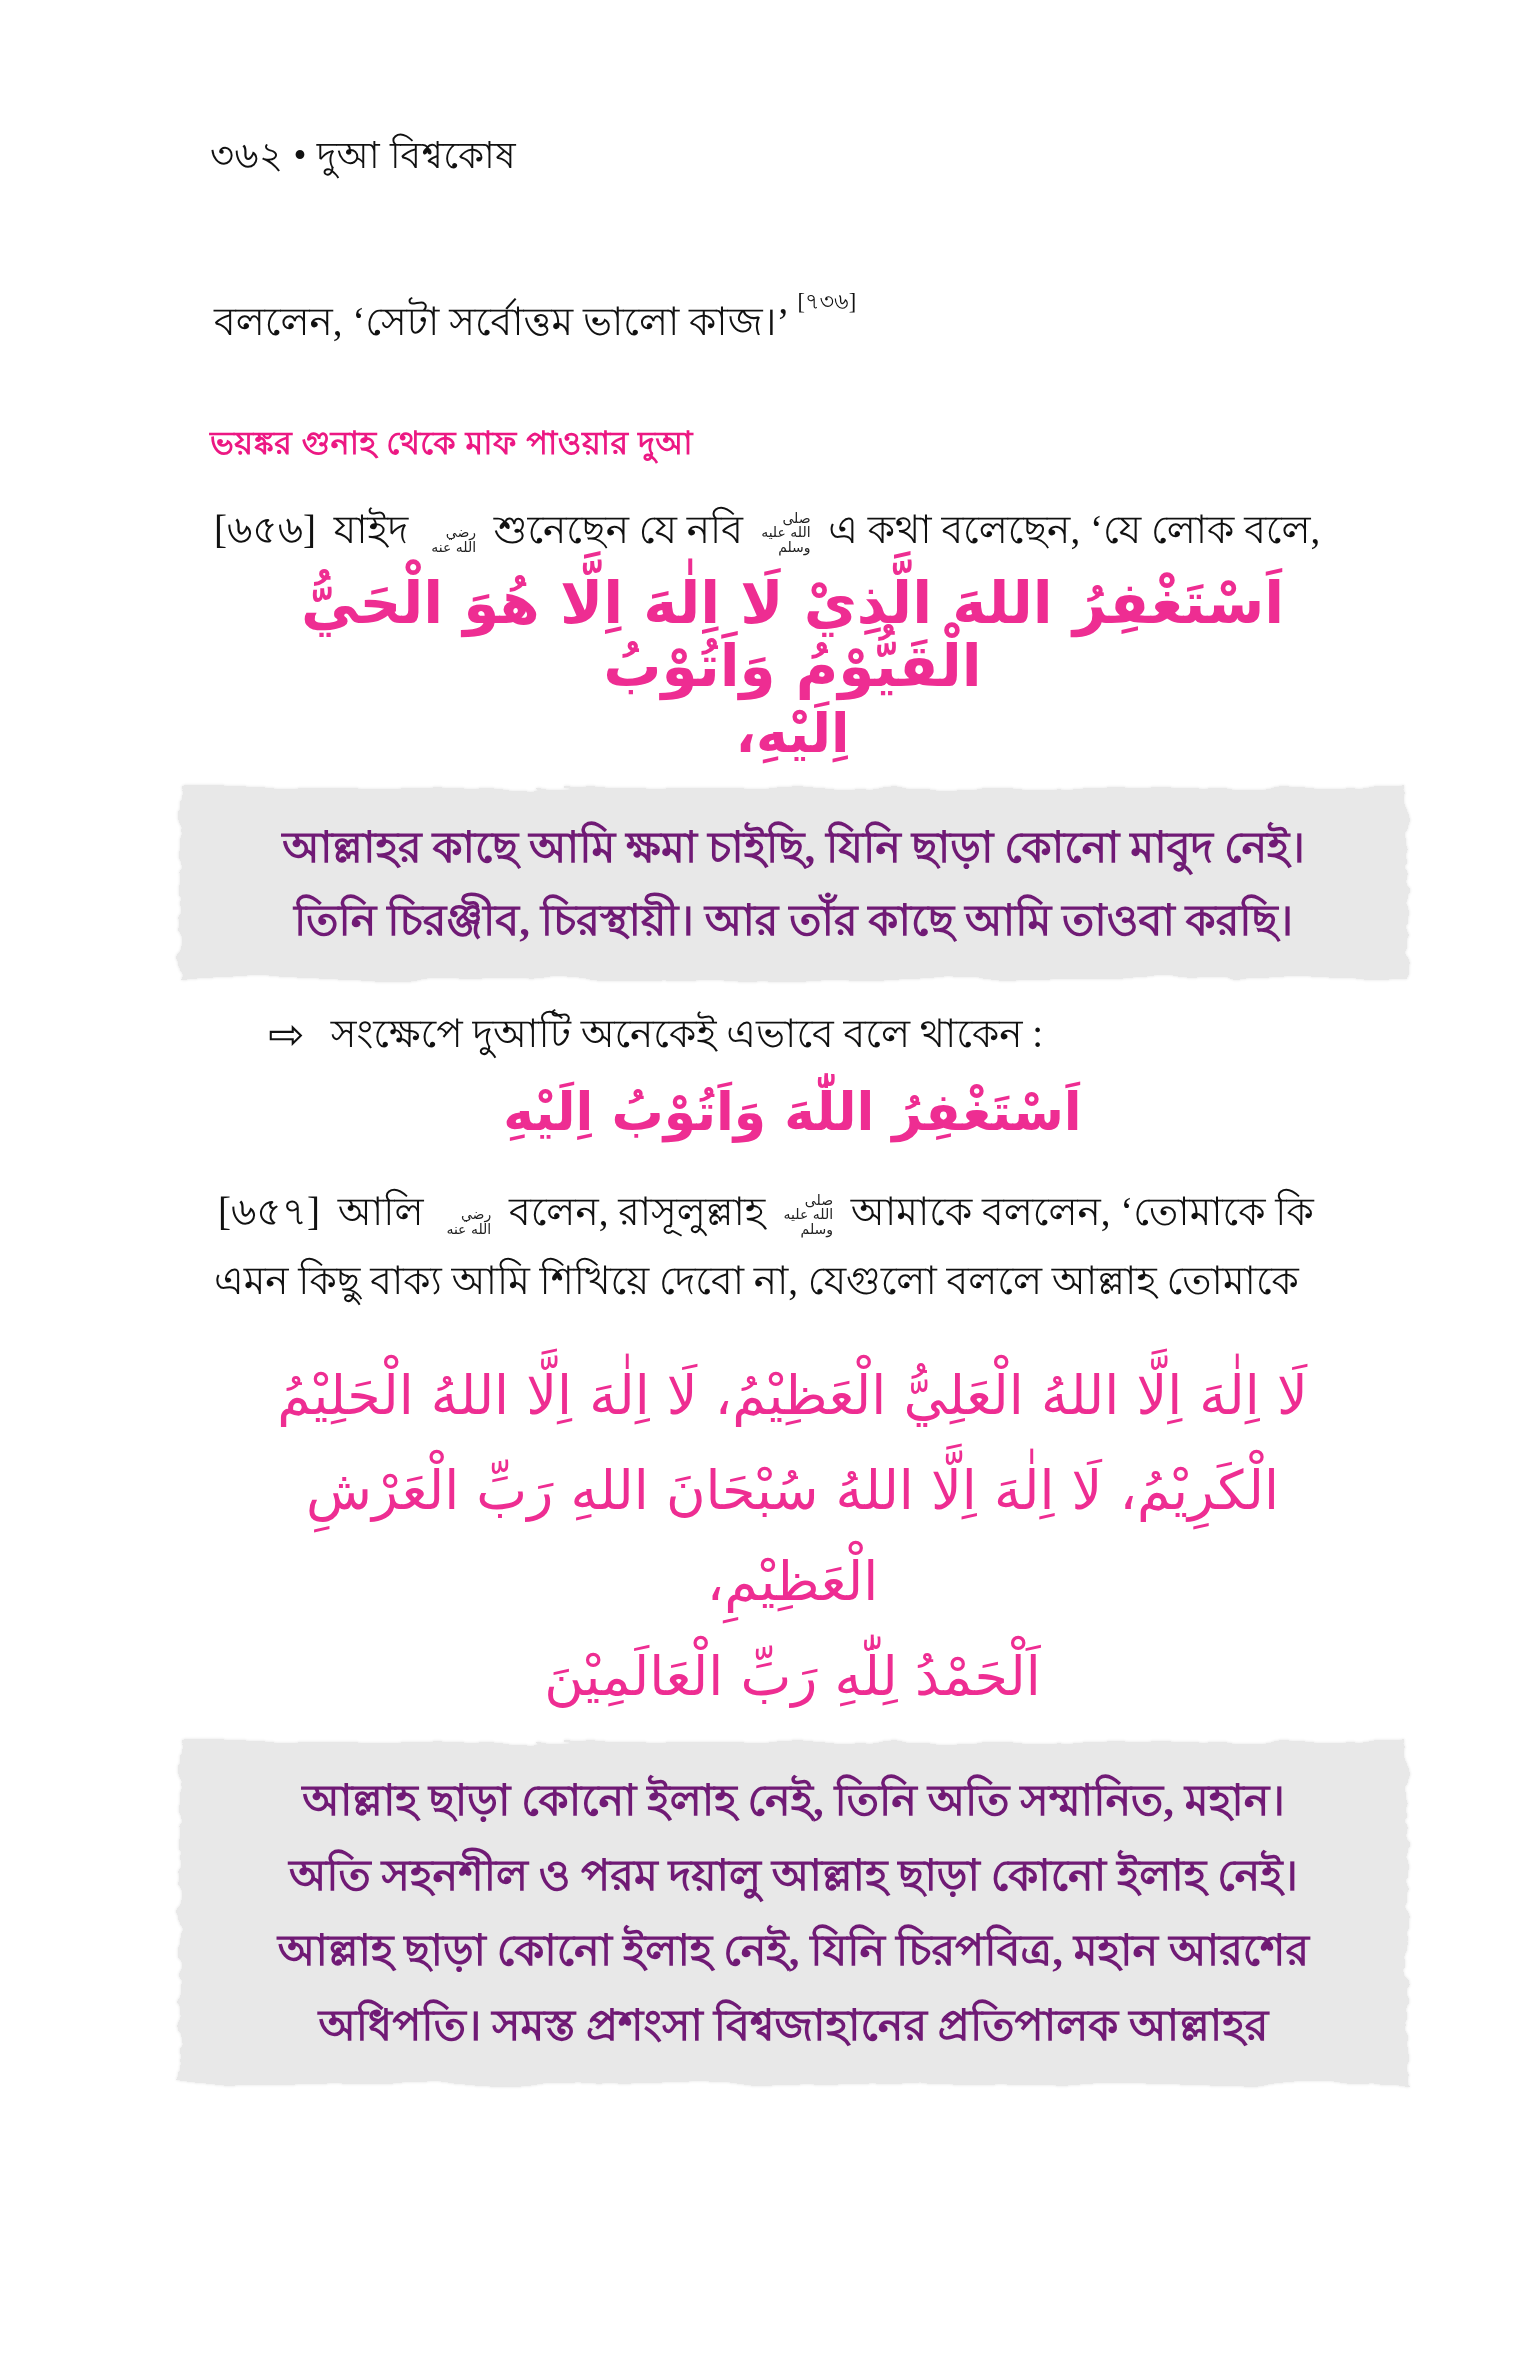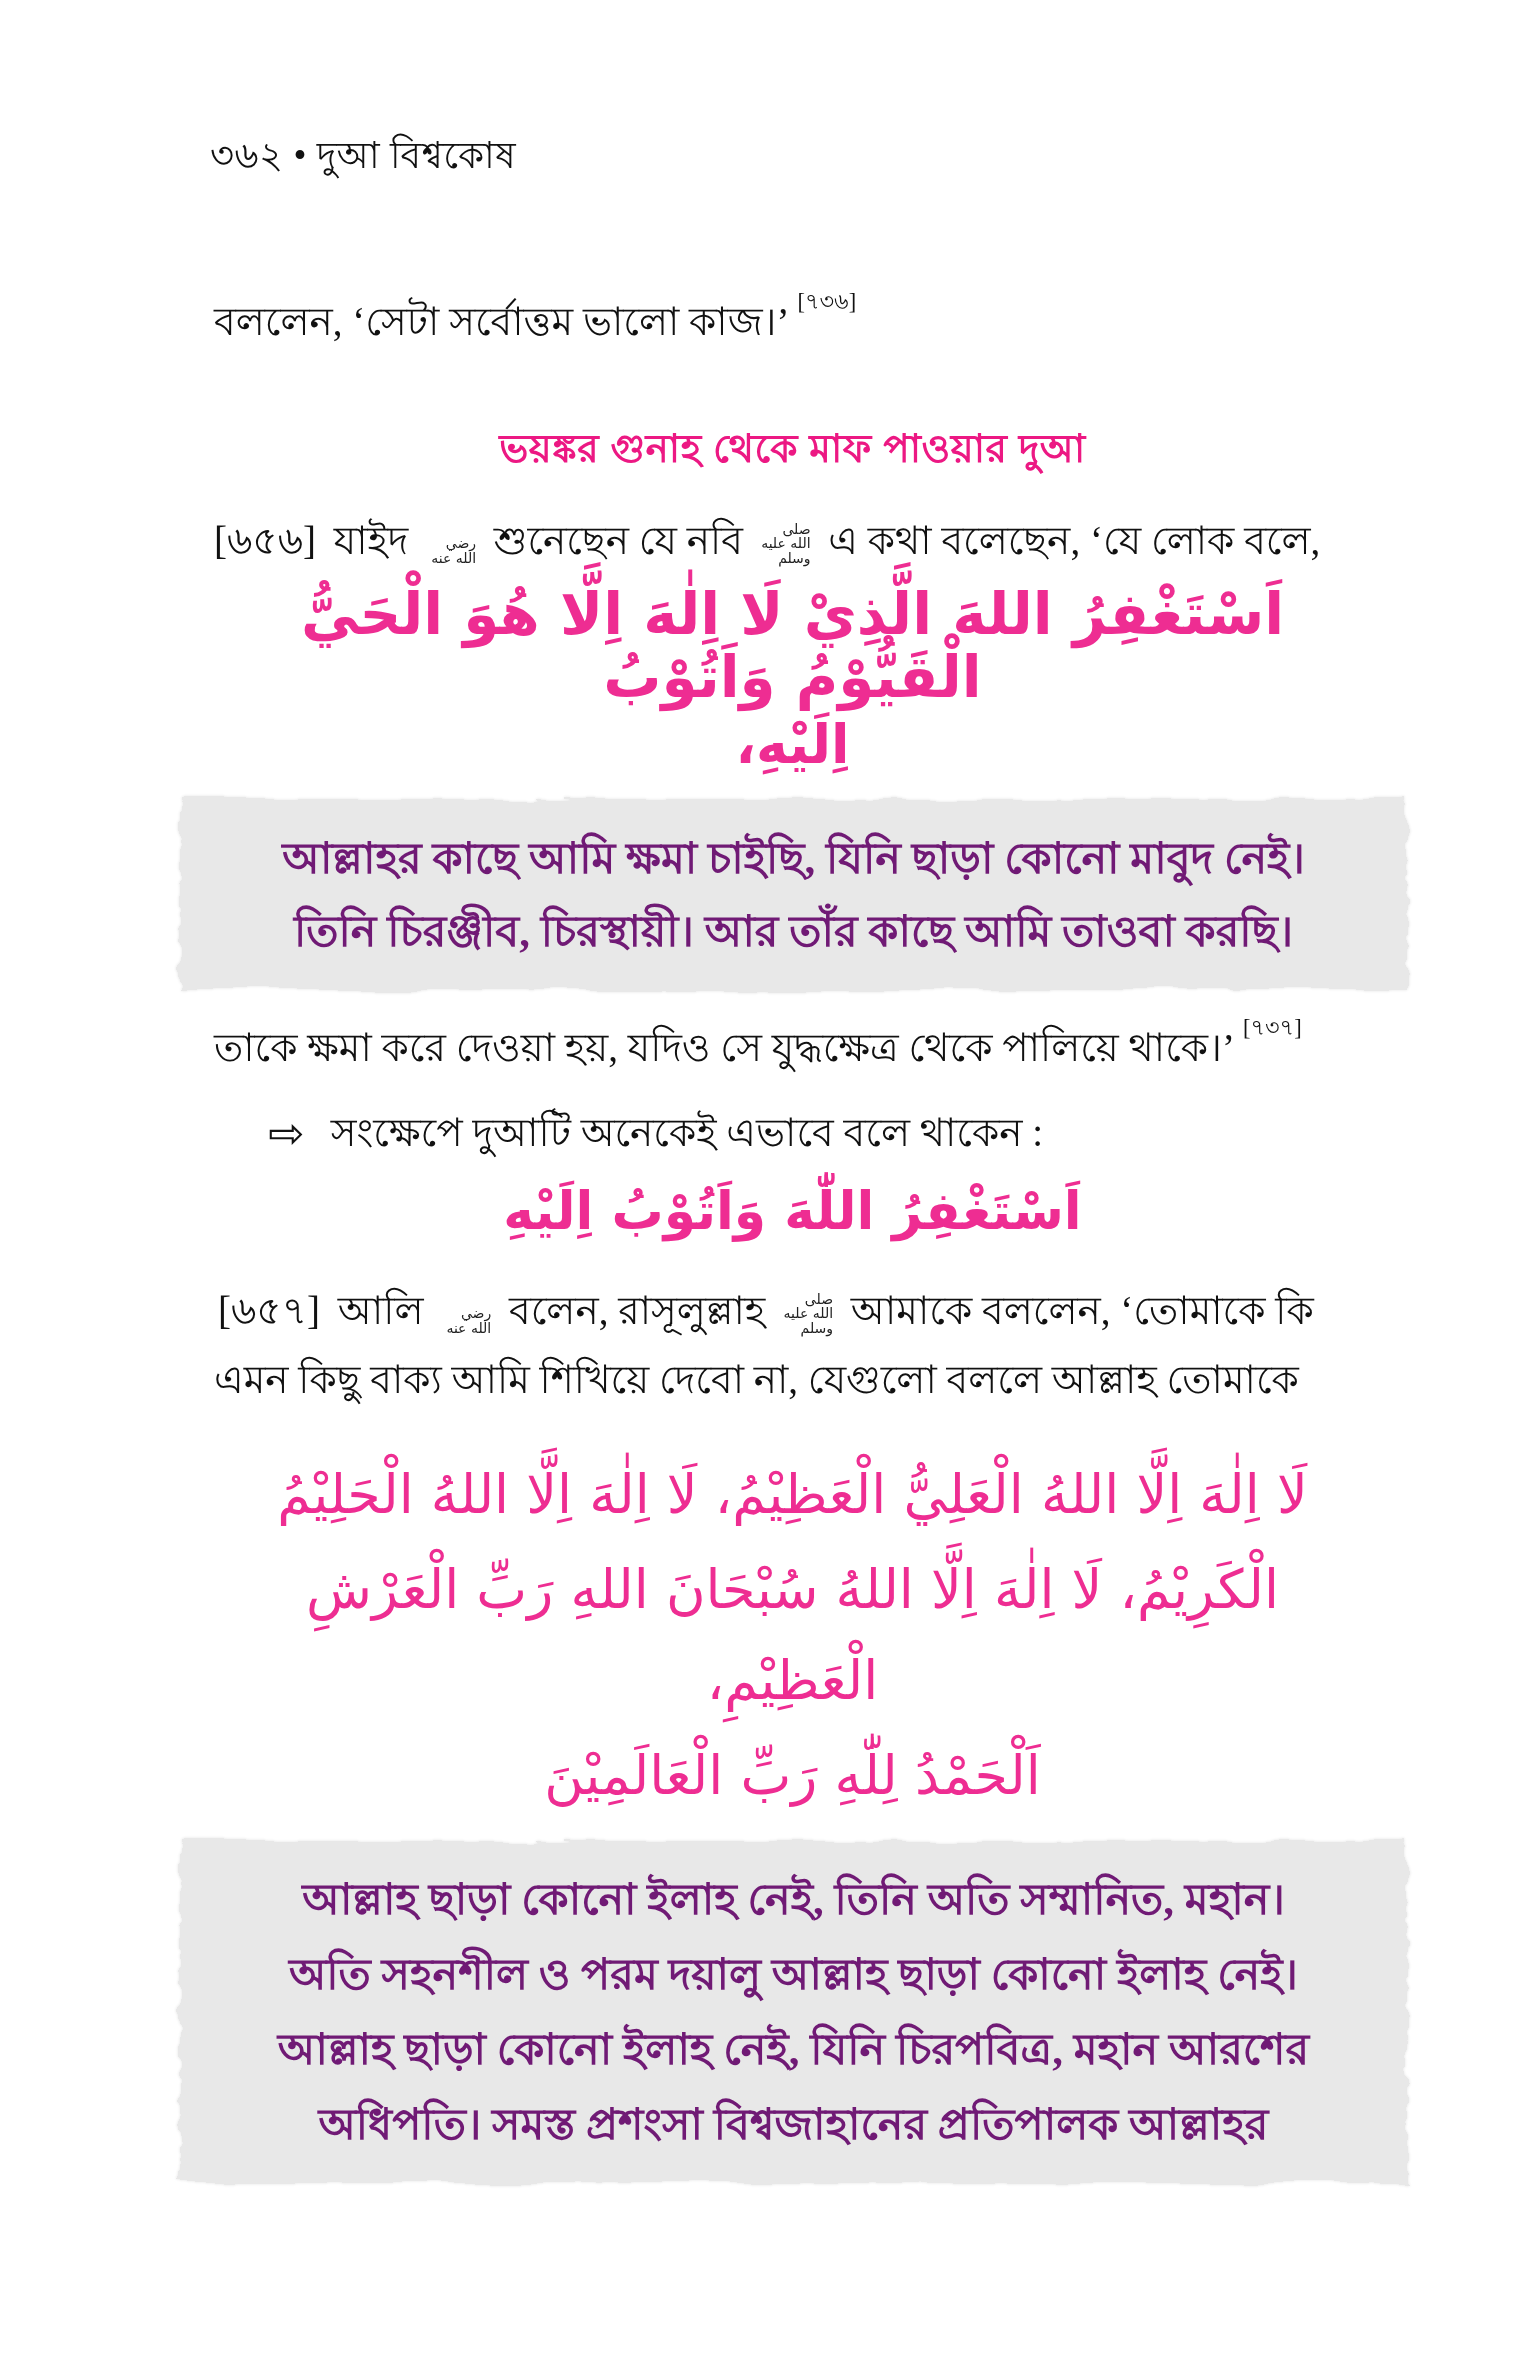--- a/index.html
+++ b/index.html
@@ -24,24 +24,23 @@
   .page-header{
     font-size:37px;letter-spacing:0.5px;
   }
   .intro-line{
     margin-top:104px;font-size:39px;line-height:58px;
   }
   sup.ref{
     font-size:22.4px;vertical-align:26px;letter-spacing:0;line-height:0;
   }
   .section-heading{
-    margin-top:67px;font-size:39px;font-weight:700;color:var(--pink);
+    margin-top:67px;font-size:32px;font-weight:700;color:var(--pink);
     font-family:"Liberation Sans","DejaVu Sans",sans-serif;
     letter-spacing:0.5px;
-    text-align:center;
   }
   .para-line{
     font-size:39px;line-height:63px;margin-top:26px;
   }
   .para-line .num{font-weight:400;}
   .inline-callig{
     display:inline-block;width:50px;font-size:14px;line-height:1.06;
     text-align:right;vertical-align:-9.3px;color:#222;
     font-family:"DejaVu Sans",sans-serif;direction:rtl;
   }
@@ -117,23 +116,20 @@
   <div class="arabic-big ar">
     <div>اَسْتَغْفِرُ اللهَ الَّذِيْ لَا اِلٰهَ اِلَّا هُوَ الْحَيُّ الْقَيُّوْمُ وَاَتُوْبُ</div>
     <div class="l2">اِلَيْهِ،</div>
   </div>
 
   <div class="torn-box">
     <div class="box-line bn">আল্লাহর কাছে আমি ক্ষমা চাইছি, যিনি ছাড়া কোনো মাবুদ নেই।</div>
     <div class="box-line bn">তিনি চিরঞ্জীব, চিরস্থায়ী। আর তাঁর কাছে আমি তাওবা করছি।</div>
   </div>
 
-  <div class="after-line bn">
-    <span>তাকে ক্ষমা করে দেওয়া হয়, যদিও সে যুদ্ধক্ষেত্র থেকে পালিয়ে থাকে।’</span><sup class="ref">[৭৩৭]</sup>
-  </div>
 
   <div class="arrow-line bn">
     <span class="arrow-glyph">⇨</span>
     <span>সংক্ষেপে দুআটি অনেকেই এভাবে বলে থাকেন :</span>
   </div>
 
   <div class="arabic-short ar">اَسْتَغْفِرُ اللّٰهَ وَاَتُوْبُ اِلَيْهِ</div>
 
   <div class="para-657">
     <div class="line bn">

